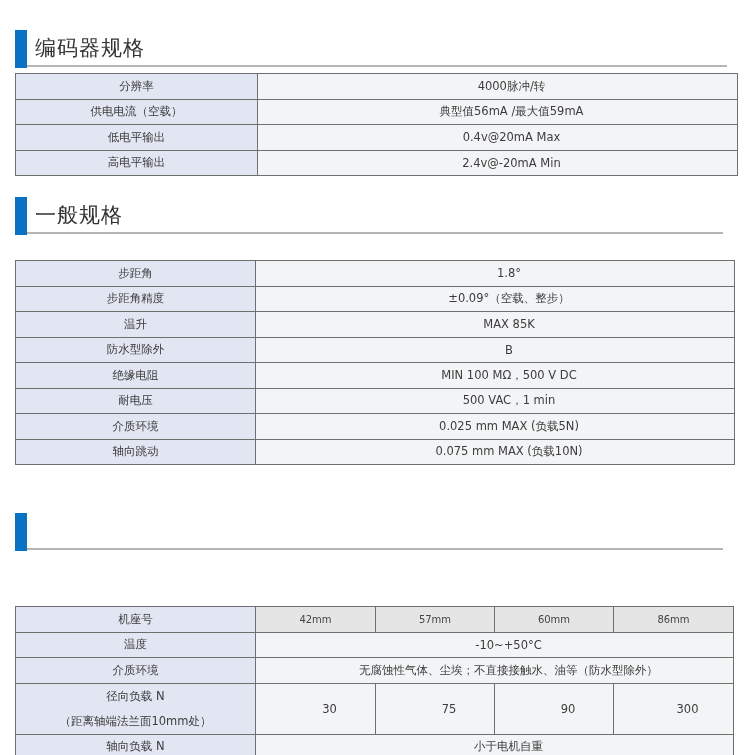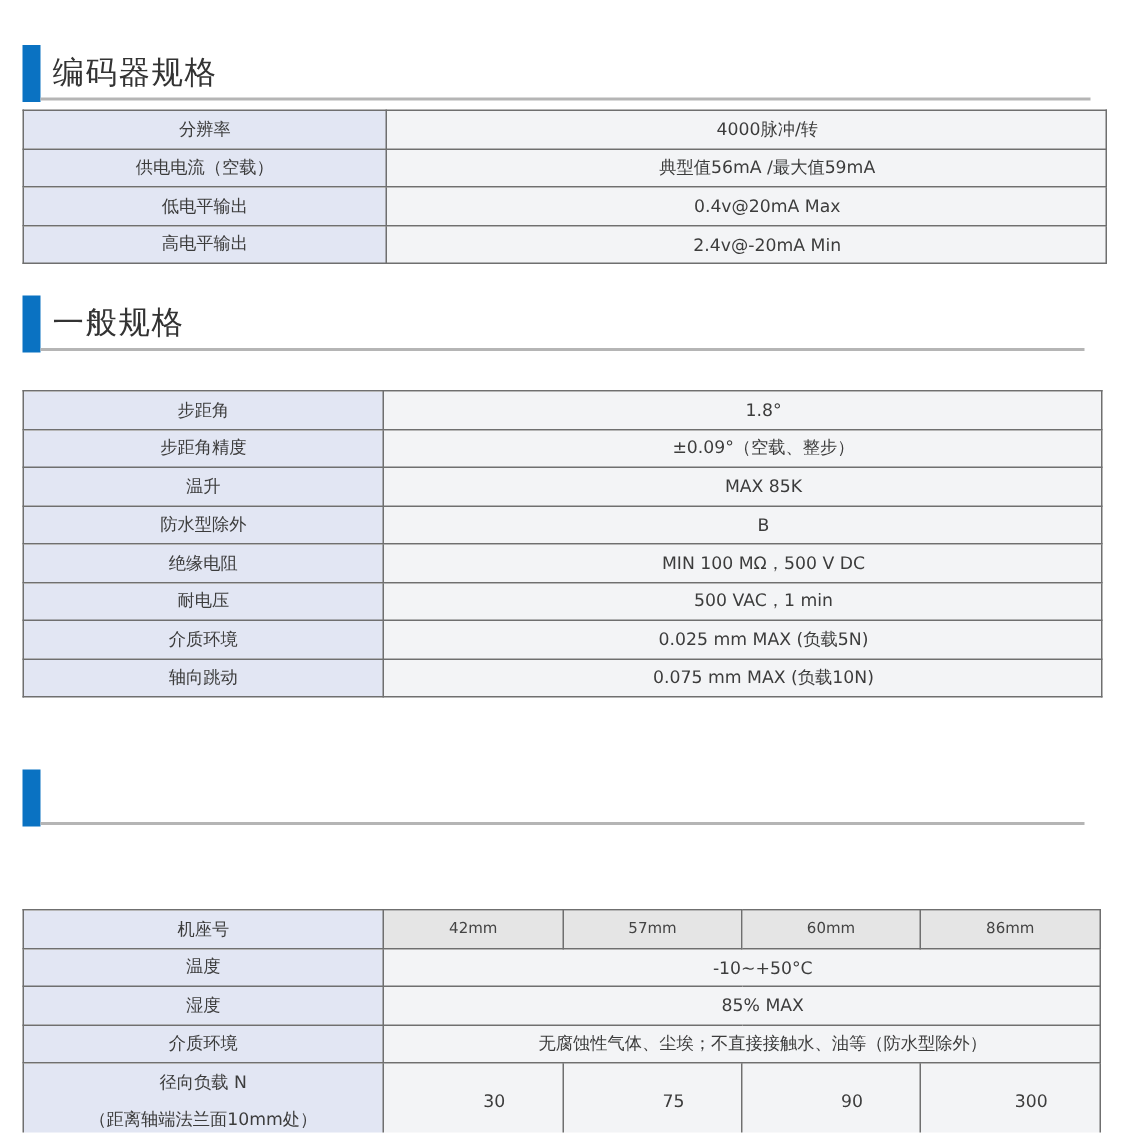--- a/index.html
+++ b/index.html
@@ -118,24 +118,20 @@
     <td class="size">42mm</td>
     <td class="size">57mm</td>
     <td class="size">60mm</td>
     <td class="size">86mm</td>
   </tr>
   <tr>
     <td class="label">温度</td>
     <td class="value" colspan="4">-10~+50°C</td>
   </tr>
   <tr>
-    <td class="label">湿度</td>
-    <td class="value" colspan="4">85% MAX</td>
-  </tr>
-  <tr>
     <td class="label">介质环境</td>
     <td class="value" colspan="4">无腐蚀性气体、尘埃；不直接接触水、油等（防水型除外）</td>
   </tr>
   <tr>
     <td class="label multi" style="height:51px;">
       <div>径向负载 N</div>
       <div>（距离轴端法兰面10mm处）</div>
     </td>
     <td class="value">30</td>
     <td class="value">75</td>

